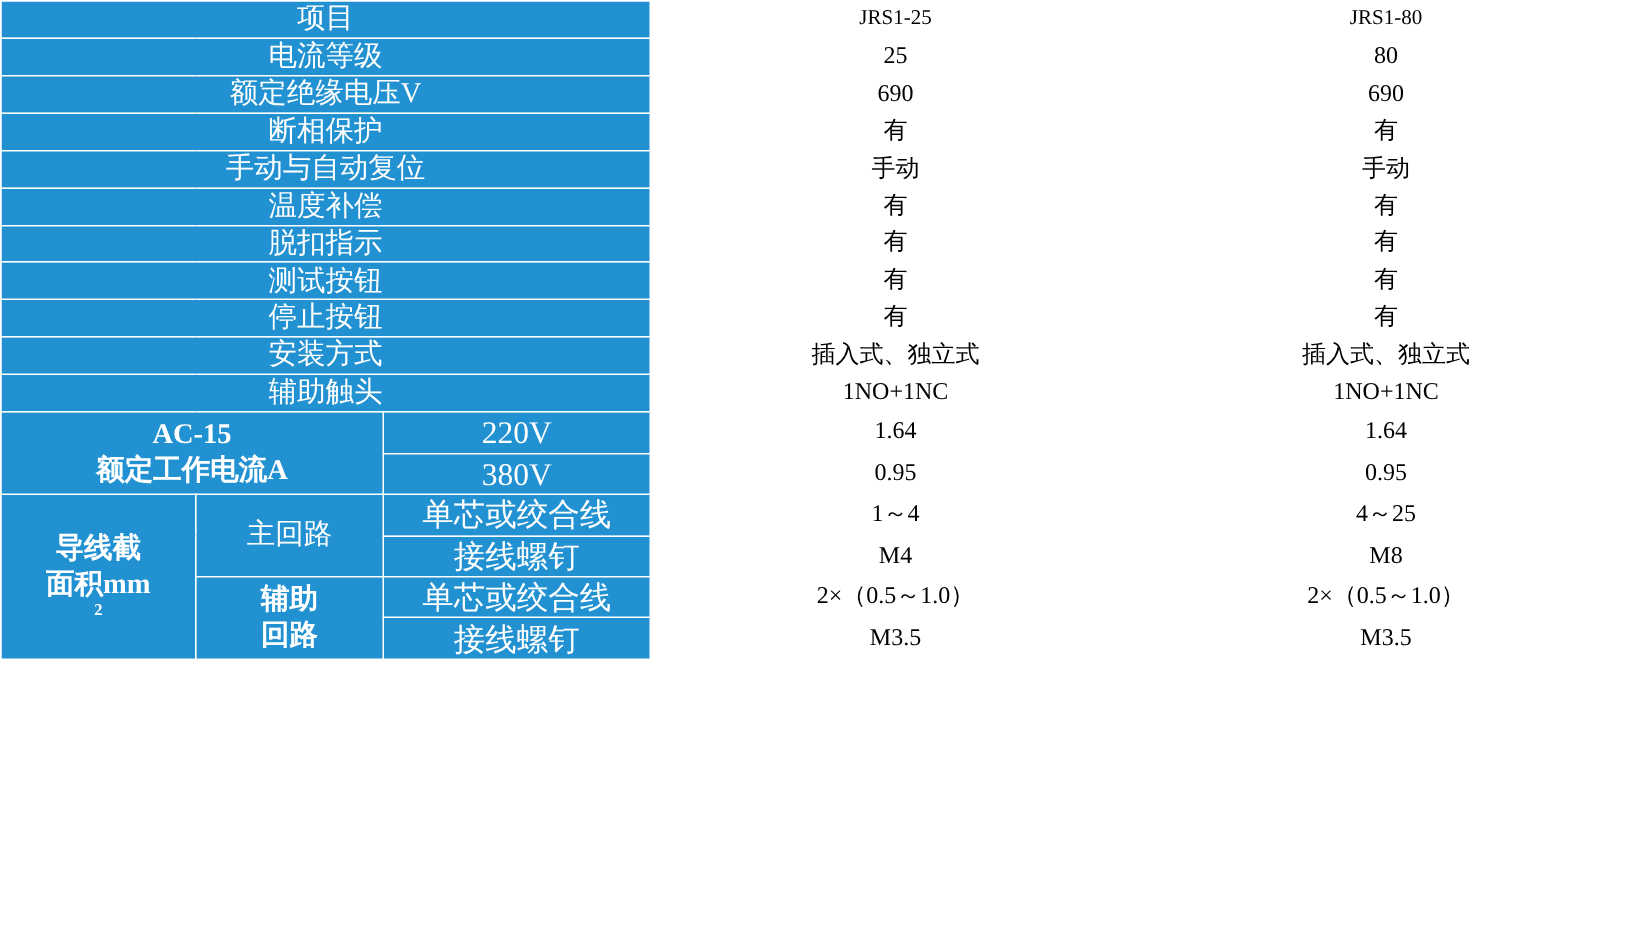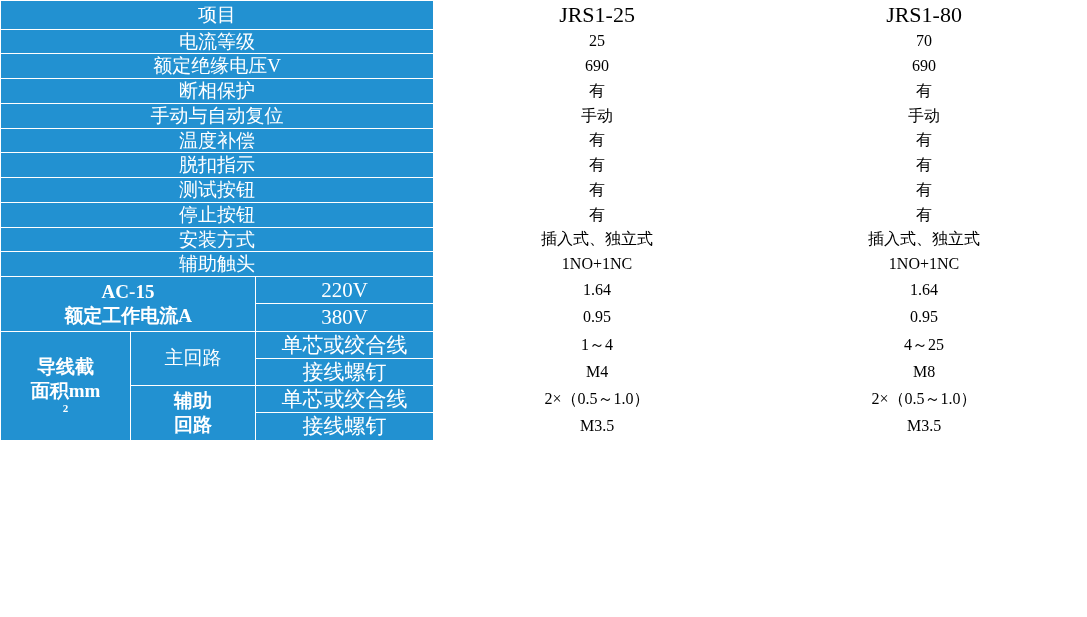--- a/index.html
+++ b/index.html
@@ -40,21 +40,21 @@
   }
   
   td.val {
     background: #ffffff;
     color: #000000;
     font-size: 16px;
     border: 1px solid #2291d1;
     font-family: "Liberation Serif", "DejaVu Serif", serif;
   }
   td.val.hdr {
-    font-size: 22px;
+    font-size: 14px;
   }
   .sup {
     font-size: 11px;
     vertical-align: super;
   }
   .lines span {
     display: block;
     font-weight: bold;
   }
 </style>
@@ -72,21 +72,21 @@
   <tbody>
     <tr>
       <td class="lbl" colspan="3">项目</td>
       <td class="val hdr">JRS1-25</td>
       <td class="val hdr">JRS1-80</td>
     </tr>
 
     <tr>
       <td class="lbl" colspan="3">电流等级</td>
       <td class="val">25</td>
-      <td class="val">70</td>
+      <td class="val">80</td>
     </tr>
 
     <tr>
       <td class="lbl" colspan="3">额定绝缘电压V</td>
       <td class="val">690</td>
       <td class="val">690</td>
     </tr>
 
     <tr>
       <td class="lbl" colspan="3">断相保护</td>

